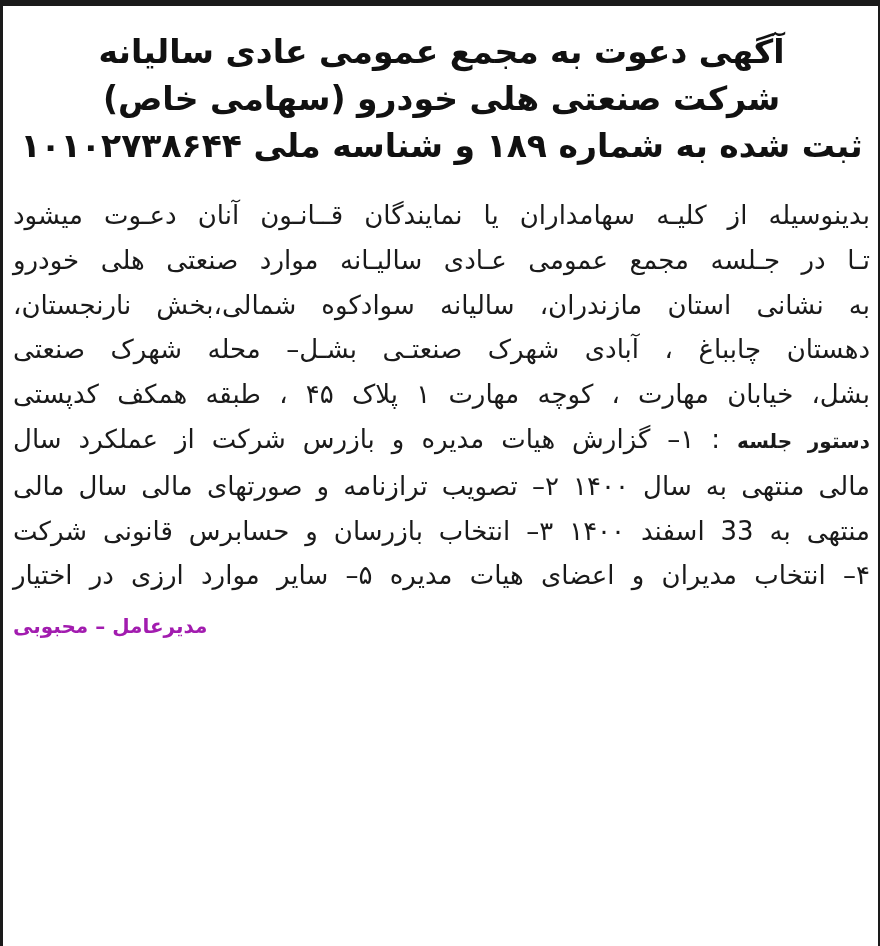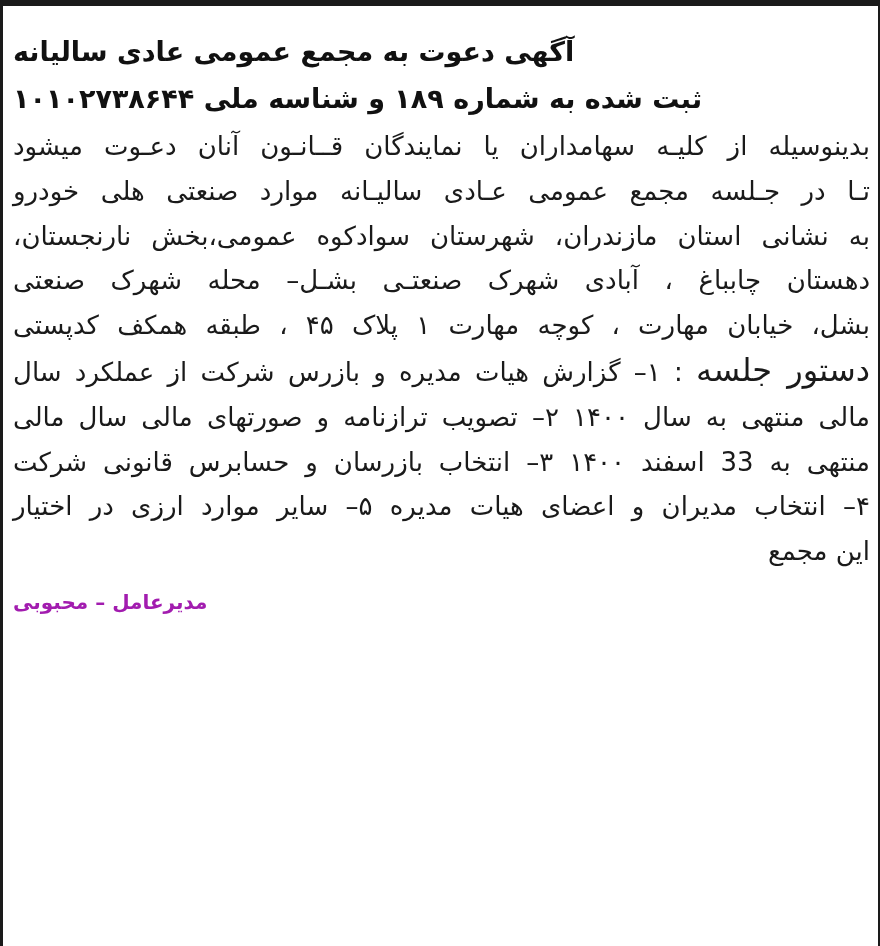--- a/index.html
+++ b/index.html
@@ -28,49 +28,49 @@
       background: #ffffff;
     }
     .content {
       direction: rtl;
       position: absolute;
       left: 10px;
       right: 8px;
       top: 0;
     }
     .title-line {
-      text-align: left;
+      text-align: center;
       font-weight: bold;
-      font-size: 27px;
+      font-size: 33px;
       line-height: 47px;
       letter-spacing: -0.5px;
       white-space: nowrap;
       color: #111;
     }
     .title-line.first { margin-top: 22px; }
     .body-line {
       font-size: 26px;
       line-height: 44.8px;
       white-space: nowrap;
       text-align: justify;
       text-align-last: justify;
       color: #1a1a1a;
     }
     .body-line.last {
       text-align-last: right;
     }
     .body-block {
-      margin-top: 2px;
+      margin-top: 24px;
     }
     .agenda-block {
       margin-top: 0px;
     }
     .agenda-heading {
-      font-weight: normal;
-      font-size: 32px;
+      font-weight: bold;
+      font-size: 20px;
     }
     .signature {
       font-weight: bold;
       font-size: 20px;
       line-height: 48px;
       text-align: left;
       direction: rtl;
       margin-top: 4px;
       color: #a21caf;
     }
@@ -78,36 +78,36 @@
       text-align: left;
     }
   </style>
 </head>
 <body>
 
 <div class="frame">
   <div class="content">
 
     <div class="title-line first">آگهی دعوت به مجمع عمومی عادی سالیانه</div>
+    <div class="title-line">شرکت صنعتی هلی خودرو (سهامی خاص)</div>
     <div class="title-line">ثبت شده به شماره ۱۸۹ و شناسه ملی ۱۰۱۰۲۷۳۸۶۴۴</div>
 
     <div class="body-block">
       <div class="body-line">بدینوسیله از کلیـه سهامداران یا نمایندگان قــانـون آنان دعـوت میشود</div>
       <div class="body-line">تـا در جـلسه مجمع عمومی عـادی سالیـانه موارد صنعتی هلی خودرو</div>
-      <div class="body-line">به نشانی استان مازندران، شهرستان سوادکوه عمومی،بخش نارنجستان،</div>
+      <div class="body-line">به نشانی استان مازندران، سالیانه سوادکوه شمالی،بخش نارنجستان،</div>
       <div class="body-line">دهستان چابباغ ، آبادی شهرک صنعتـی بشـل– محله شهرک صنعتی</div>
       <div class="body-line">بشل، خیابان مهارت ، کوچه مهارت ۱ پلاک ۴۵ ، طبقه همکف کدپستی</div>
     </div>
 
     <div class="agenda-block">
       <div class="body-line"><span class="agenda-heading">دستور جلسه</span><span> : ۱– گزارش هیات مدیره و بازرس شرکت از عملکرد سال</span></div>
       <div class="body-line">مالی منتهی به سال ۱۴۰۰   ۲– تصویب ترازنامه و صورتهای مالی سال مالی</div>
       <div class="body-line">منتهی به 33 اسفند ۱۴۰۰ ۳– انتخاب بازرسان و حسابرس قانونی شرکت</div>
       <div class="body-line">۴– انتخاب مدیران و اعضای هیات مدیره  ۵– سایر موارد ارزی در اختیار</div>
-      <div class="body-line last">این مجمع</div>
     </div>
 
     <div class="sig-wrap">
       <div class="signature">مدیرعامل – محبوبی</div>
     </div>
 
   </div>
 </div>
 
 </body></html>

